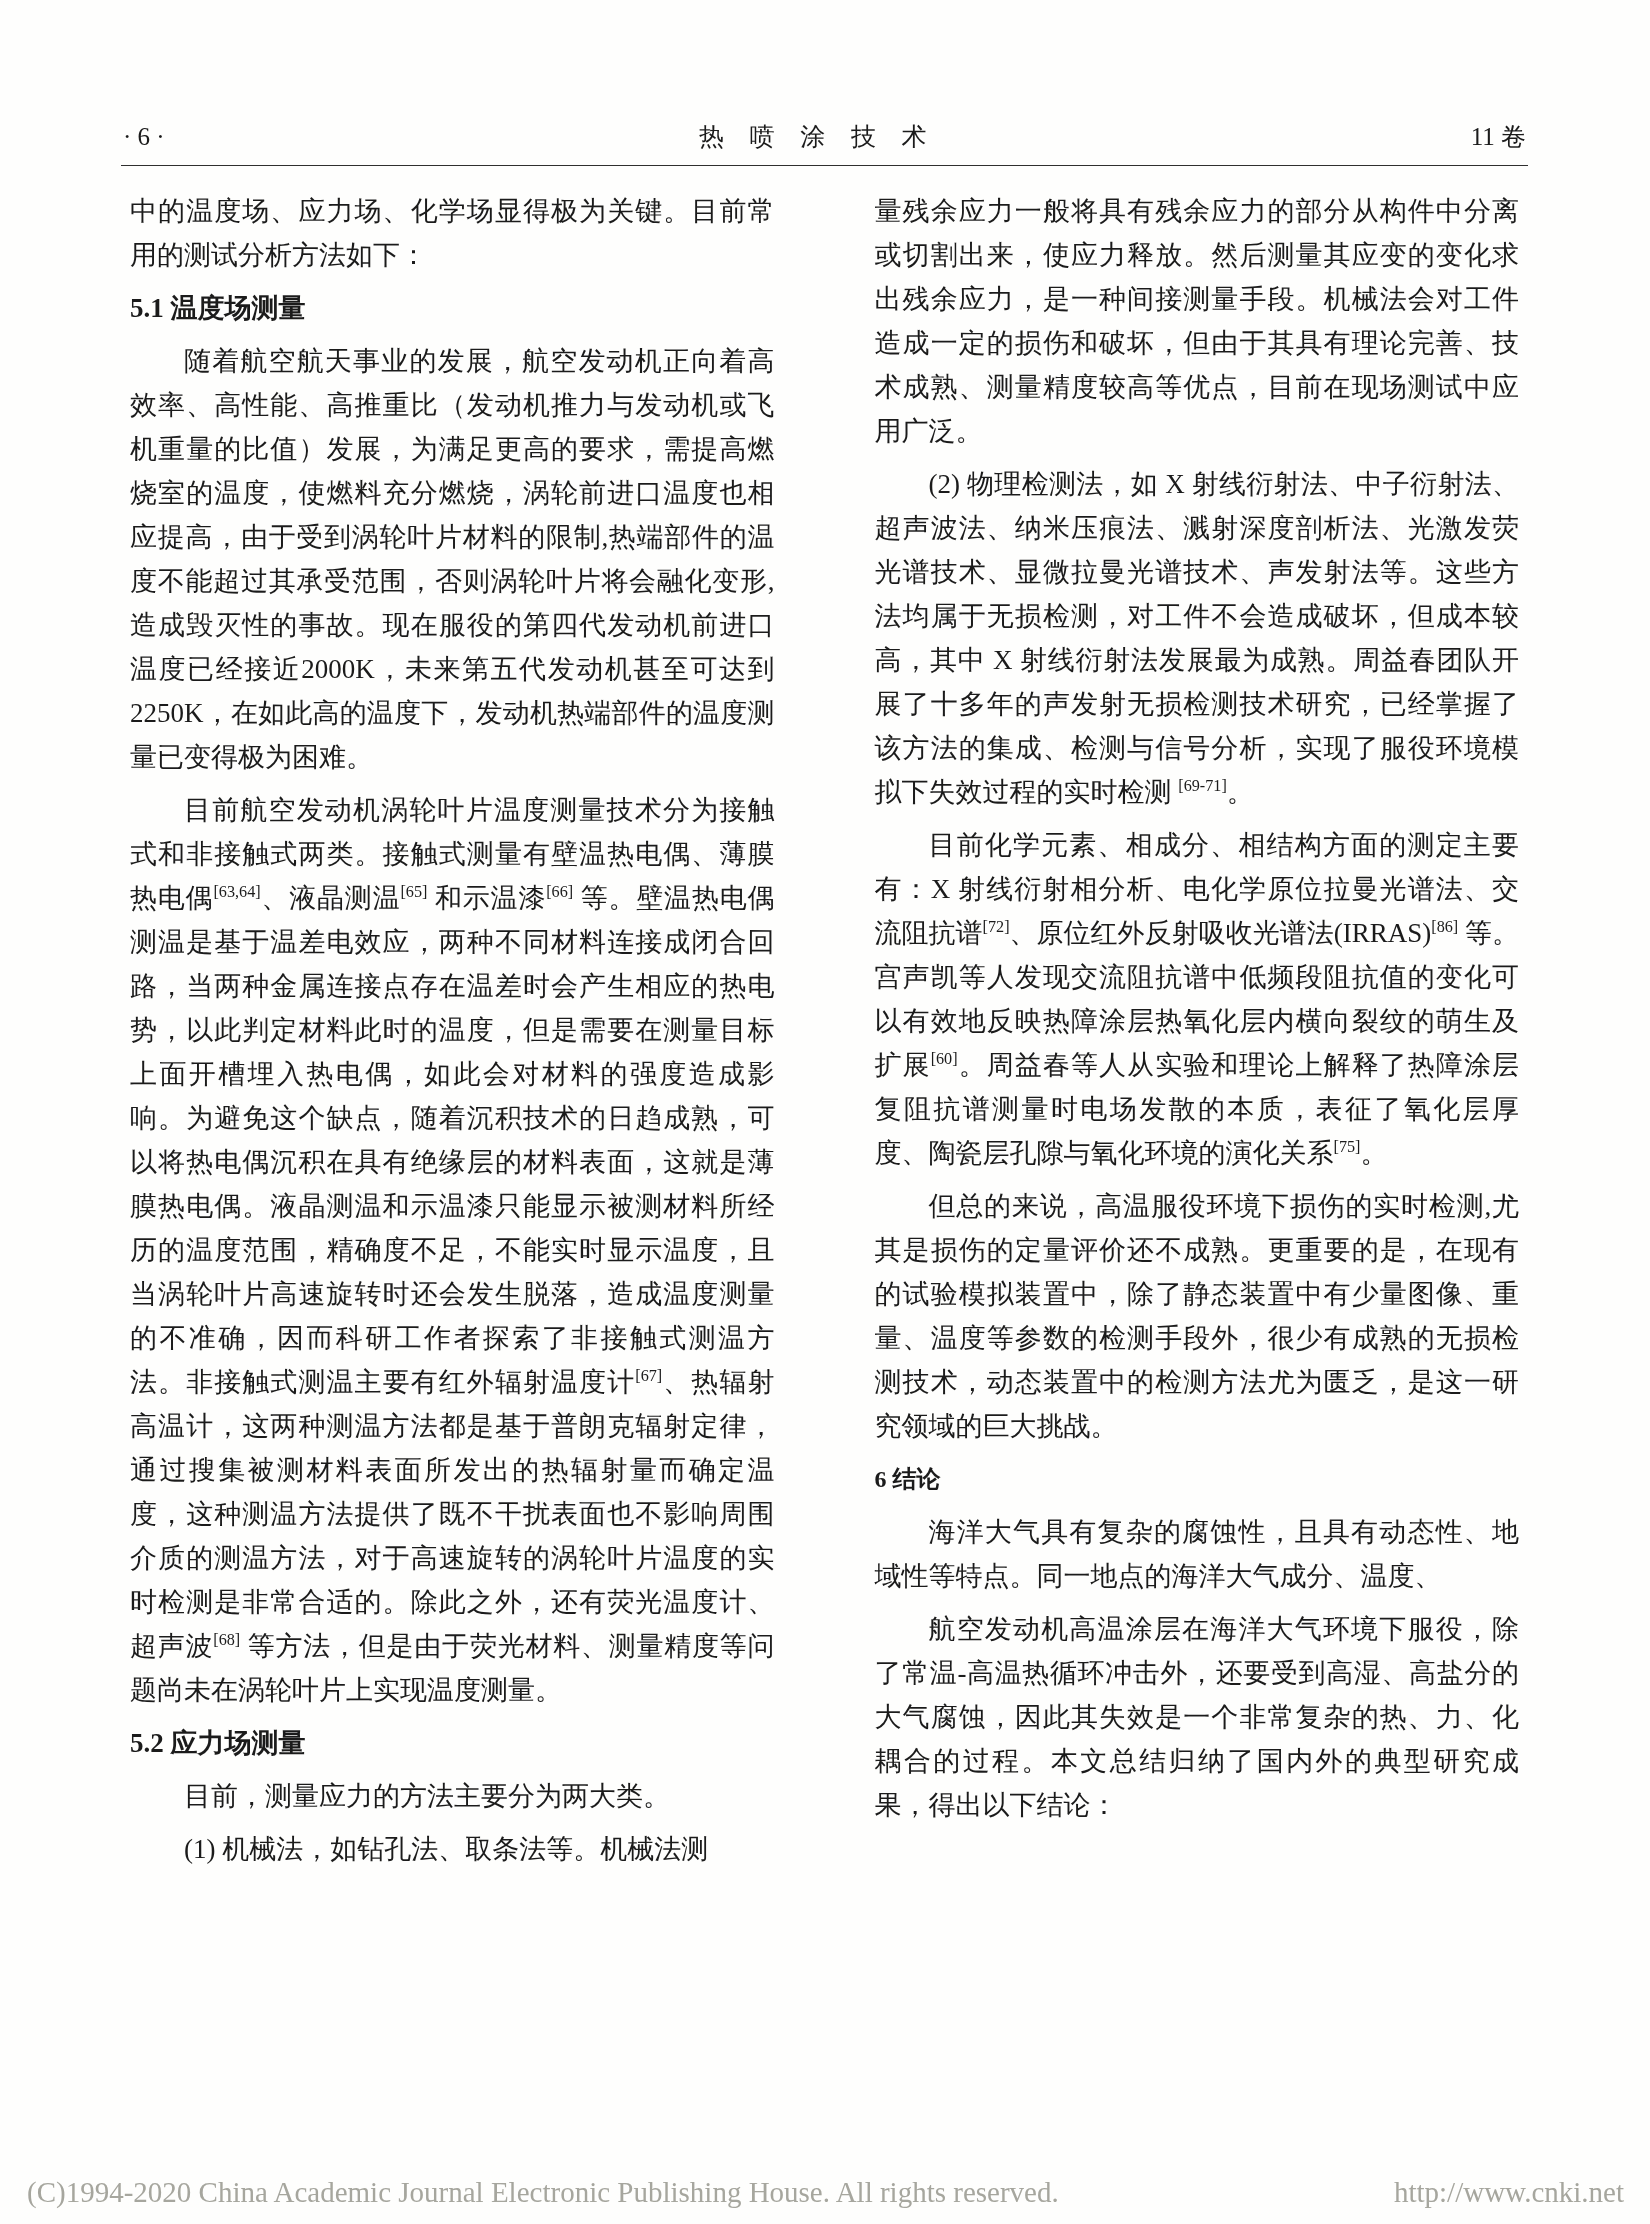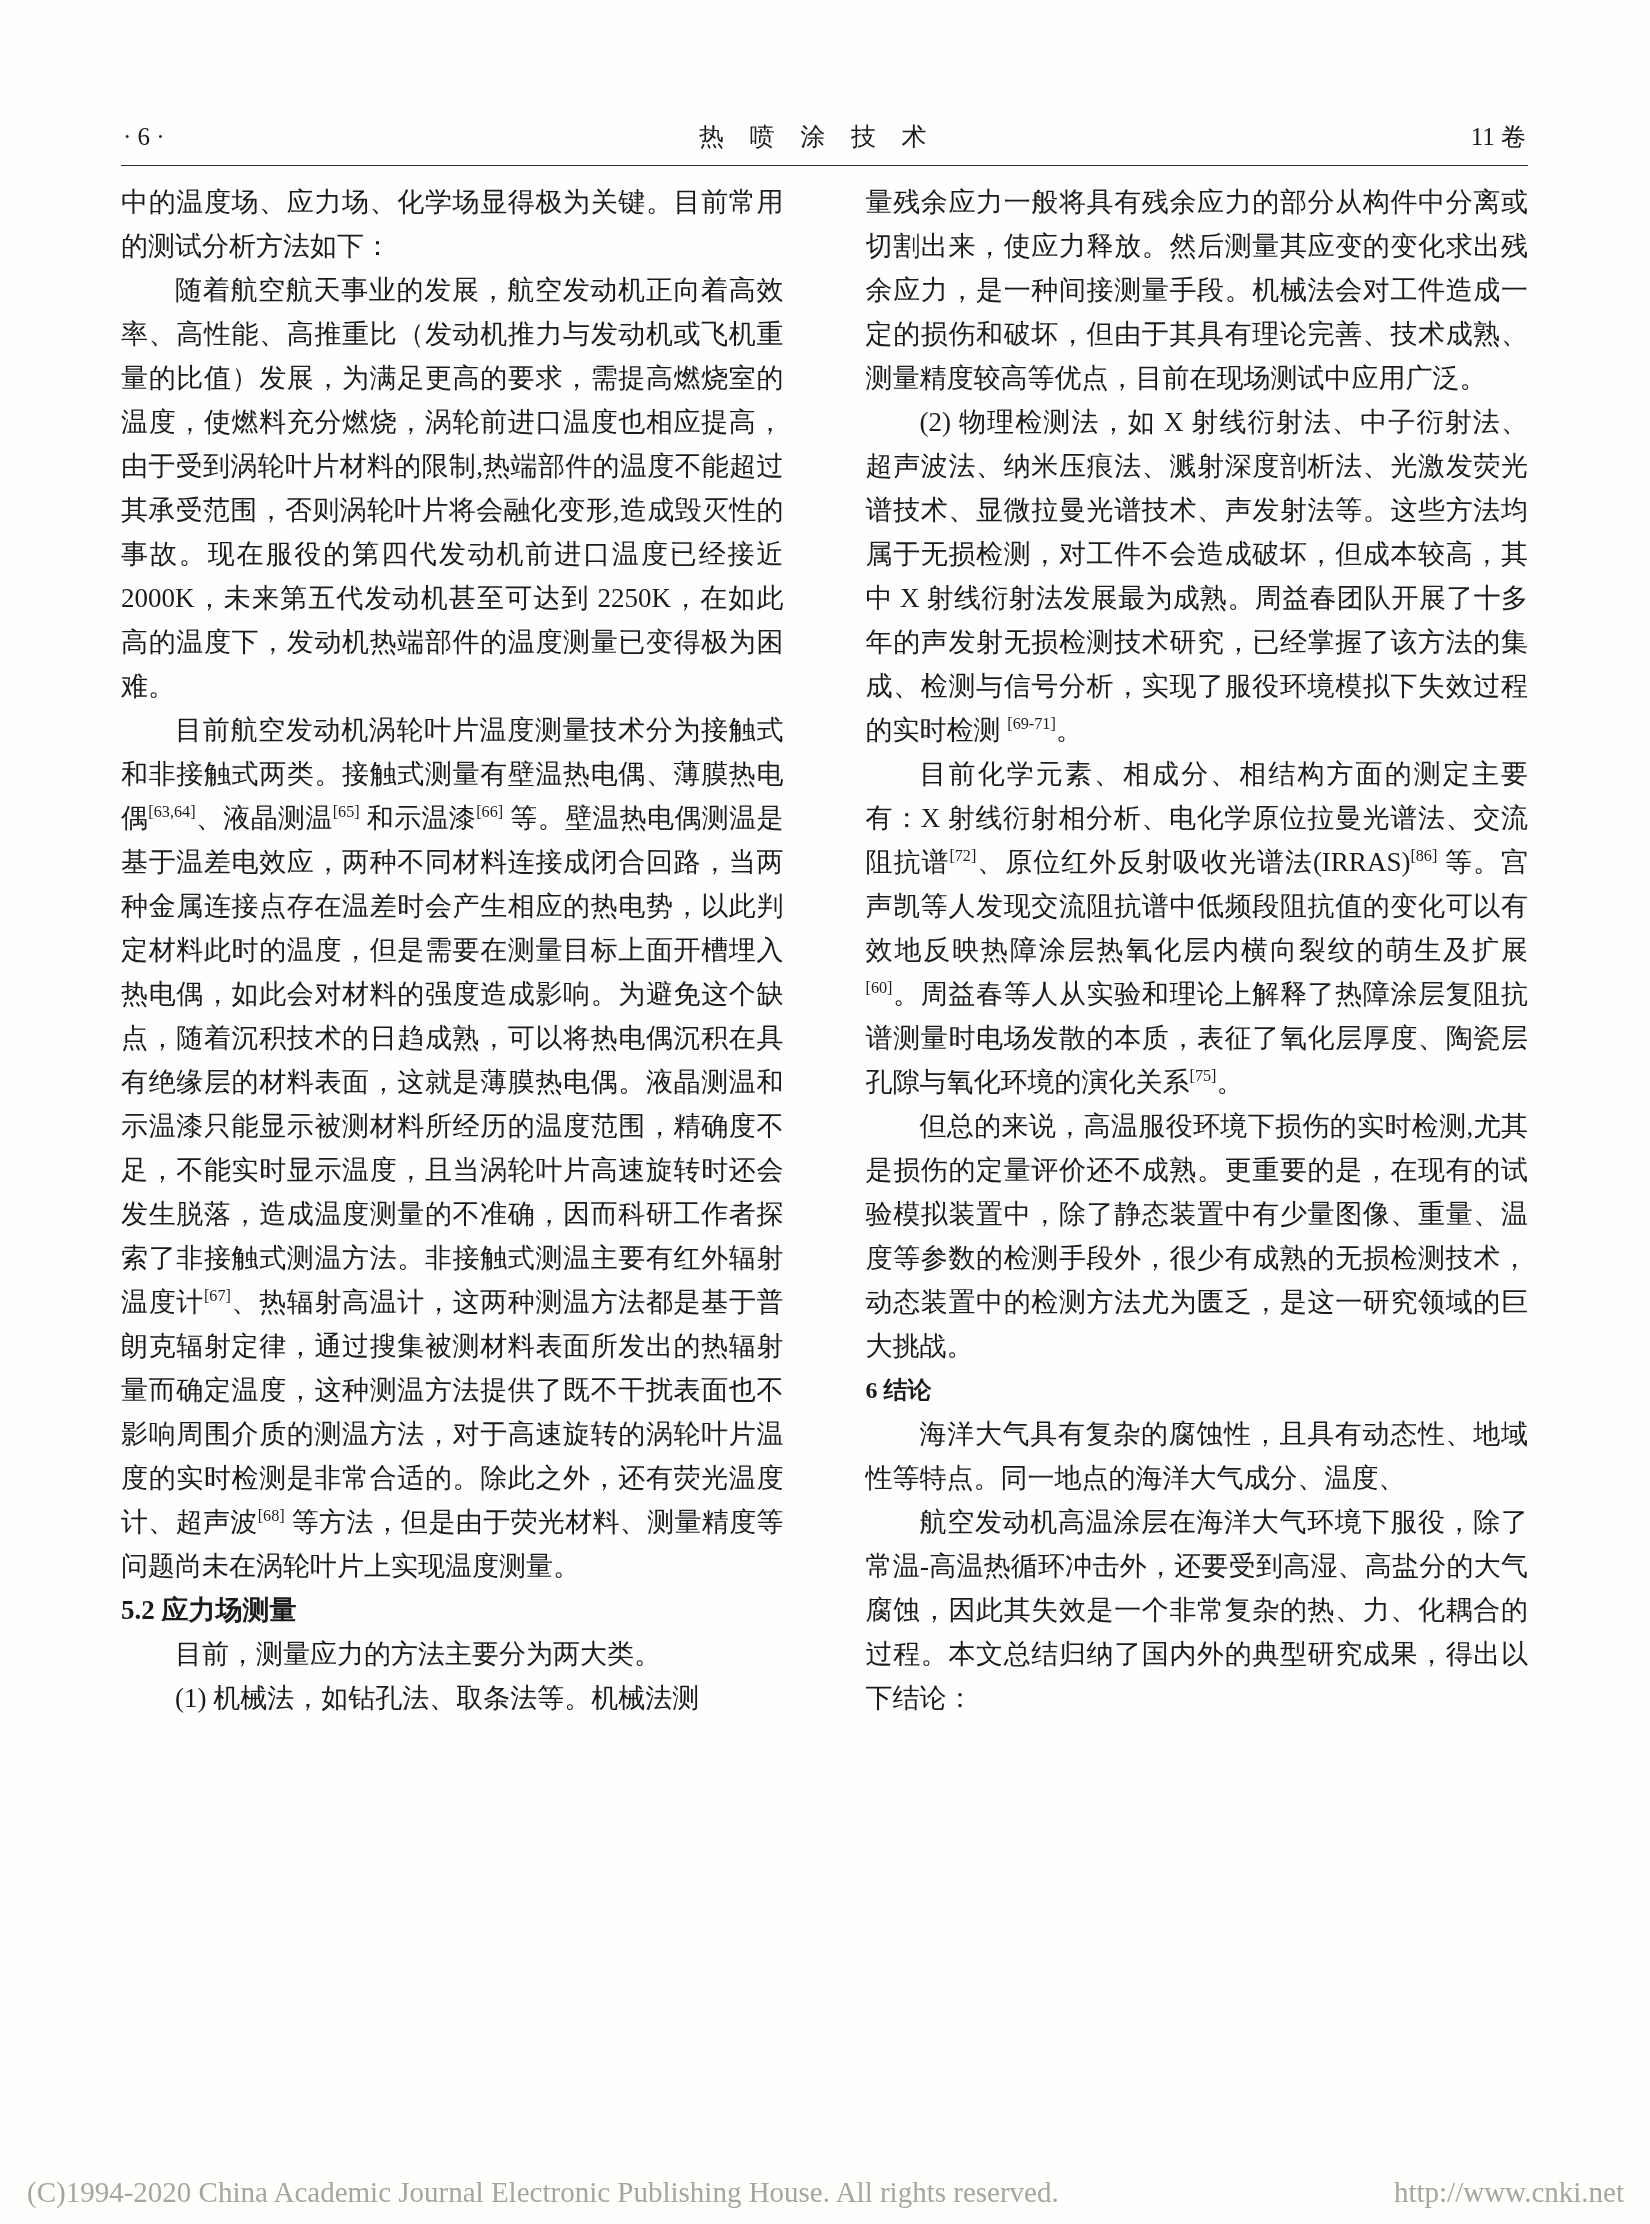--- a/index.html
+++ b/index.html
@@ -41,21 +41,21 @@
     display: flex;
     gap: 82px;
   }
   .column {
     flex: 1;
     font-size: 27px;
     line-height: 44px;
     text-align: justify;
     text-justify: inter-character;
   }
-  .column p { margin: 0; }
+  .column p { margin: 9px; }
   p.indent { text-indent: 2em; }
   p.cont { text-indent: 0; }
   .sec-heading {
     font-weight: bold;
     margin: 0;
   }
   .big-heading {
     font-weight: bold;
     font-size: 24px;
     margin: 41px 0 37px 0;
@@ -88,20 +88,21 @@
     <span class="journal-title">热 喷 涂 技 术</span>
     <span>11 卷</span>
   </div>
   <div class="header-rule"></div>
 </div>
 
 <div class="content">
 
   <div class="column">
     <p class="cont">中的温度场、应力场、化学场显得极为关键。目前常用的测试分析方法如下：</p>
+    <p class="sec-heading">5.1 温度场测量</p>
     <p class="indent">随着航空航天事业的发展，航空发动机正向着高效率、高性能、高推重比（发动机推力与发动机或飞机重量的比值）发展，为满足更高的要求，需提高燃烧室的温度，使燃料充分燃烧，涡轮前进口温度也相应提高，由于受到涡轮叶片材料的限制,热端部件的温度不能超过其承受范围，否则涡轮叶片将会融化变形,造成毁灭性的事故。现在服役的第四代发动机前进口温度已经接近2000K，未来第五代发动机甚至可达到 2250K，在如此高的温度下，发动机热端部件的温度测量已变得极为困难。</p>
     <p class="indent">目前航空发动机涡轮叶片温度测量技术分为接触式和非接触式两类。接触式测量有壁温热电偶、薄膜热电偶<sup>[63,64]</sup>、液晶测温<sup>[65]</sup> 和示温漆<sup>[66]</sup> 等。壁温热电偶测温是基于温差电效应，两种不同材料连接成闭合回路，当两种金属连接点存在温差时会产生相应的热电势，以此判定材料此时的温度，但是需要在测量目标上面开槽埋入热电偶，如此会对材料的强度造成影响。为避免这个缺点，随着沉积技术的日趋成熟，可以将热电偶沉积在具有绝缘层的材料表面，这就是薄膜热电偶。液晶测温和示温漆只能显示被测材料所经历的温度范围，精确度不足，不能实时显示温度，且当涡轮叶片高速旋转时还会发生脱落，造成温度测量的不准确，因而科研工作者探索了非接触式测温方法。非接触式测温主要有红外辐射温度计<sup>[67]</sup>、热辐射高温计，这两种测温方法都是基于普朗克辐射定律，通过搜集被测材料表面所发出的热辐射量而确定温度，这种测温方法提供了既不干扰表面也不影响周围介质的测温方法，对于高速旋转的涡轮叶片温度的实时检测是非常合适的。除此之外，还有荧光温度计、超声波<sup>[68]</sup> 等方法，但是由于荧光材料、测量精度等问题尚未在涡轮叶片上实现温度测量。</p>
     <p class="sec-heading">5.2 应力场测量</p>
     <p class="indent">目前，测量应力的方法主要分为两大类。</p>
     <p class="indent">(1) 机械法，如钻孔法、取条法等。机械法测</p>
   </div>
 
   <div class="column">
     <p class="cont">量残余应力一般将具有残余应力的部分从构件中分离或切割出来，使应力释放。然后测量其应变的变化求出残余应力，是一种间接测量手段。机械法会对工件造成一定的损伤和破坏，但由于其具有理论完善、技术成熟、测量精度较高等优点，目前在现场测试中应用广泛。</p>
     <p class="indent">(2) 物理检测法，如 X 射线衍射法、中子衍射法、超声波法、纳米压痕法、溅射深度剖析法、光激发荧光谱技术、显微拉曼光谱技术、声发射法等。这些方法均属于无损检测，对工件不会造成破坏，但成本较高，其中 X 射线衍射法发展最为成熟。周益春团队开展了十多年的声发射无损检测技术研究，已经掌握了该方法的集成、检测与信号分析，实现了服役环境模拟下失效过程的实时检测 <sup>[69-71]</sup>。</p>

